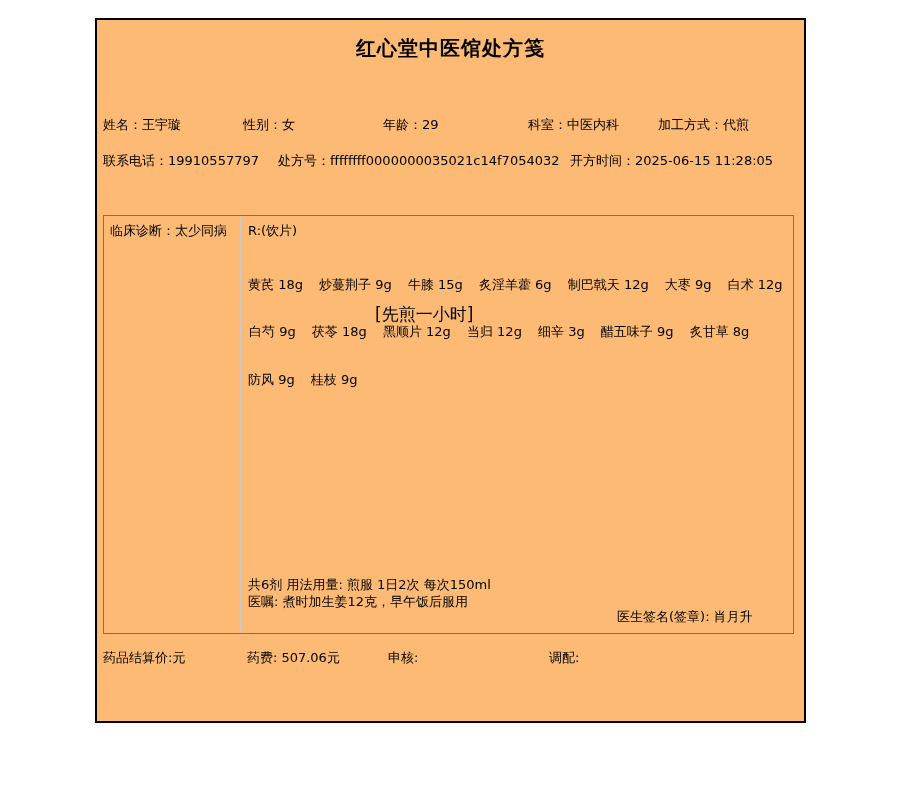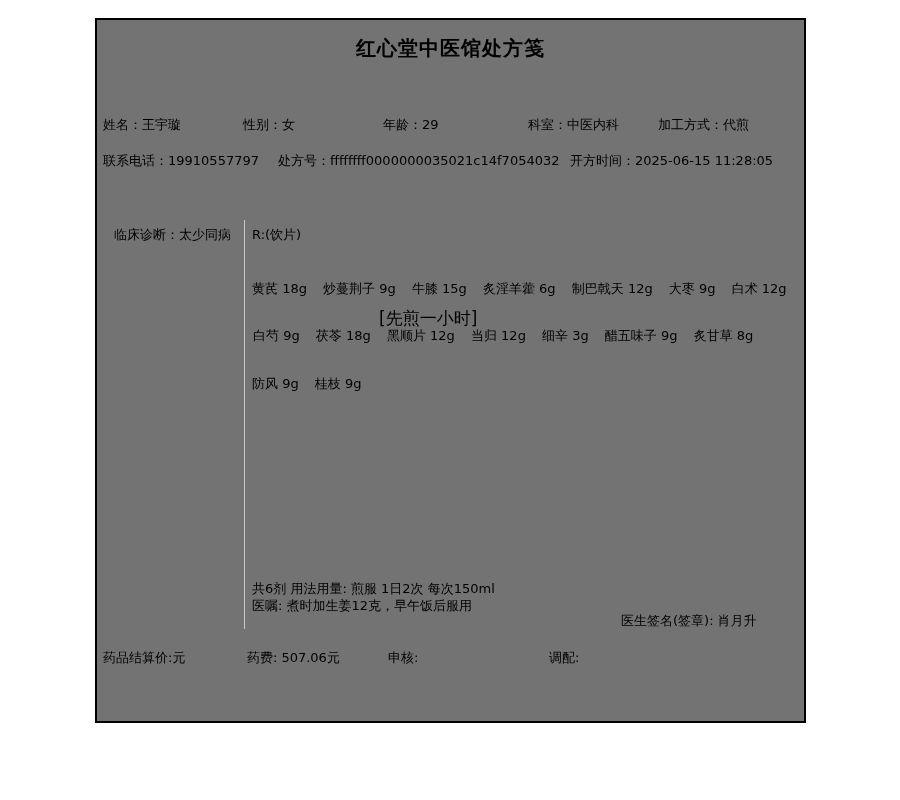--- a/index.html
+++ b/index.html
@@ -7,34 +7,34 @@
     width: 900px; height: 800px;
     background: #ffffff;
     font-family: "DejaVu Sans", "Liberation Sans", sans-serif;
     color: #000;
   }
   .canvas { position: relative; width: 900px; height: 800px; background: #fff; }
   .page {
     position: absolute; left: 95px; top: 18px;
     width: 711px; height: 705px;
     border: 2px solid #000;
-    background: #737373;
+    background: #fdba74;
   }
   .title {
     position: absolute; top: 15px; left: 0; right: 0;
     text-align: center;
     font-size: 20px; font-weight: bold;
     letter-spacing: 1px;
   }
   .info-row { position: absolute; left: 0; right: 0; height: 20px; font-size: 13px; }
   .info-item { position: absolute; white-space: nowrap; }
   .rx-box {
     position: absolute; left: 6px; top: 195px;
     width: 691px; height: 419px;
-    border: 5px solid #737373;
+    border: 1px solid #737373;
     display: flex;
   }
   .diag-cell {
     width: 137px;
     border-right: 1px solid #c9c9c9;
     padding: 6px 6px;
     font-size: 13px;
   }
   .rx-cell { position: relative; flex: 1; font-size: 13px; }
   .rx-abs { position: absolute; white-space: nowrap; }

